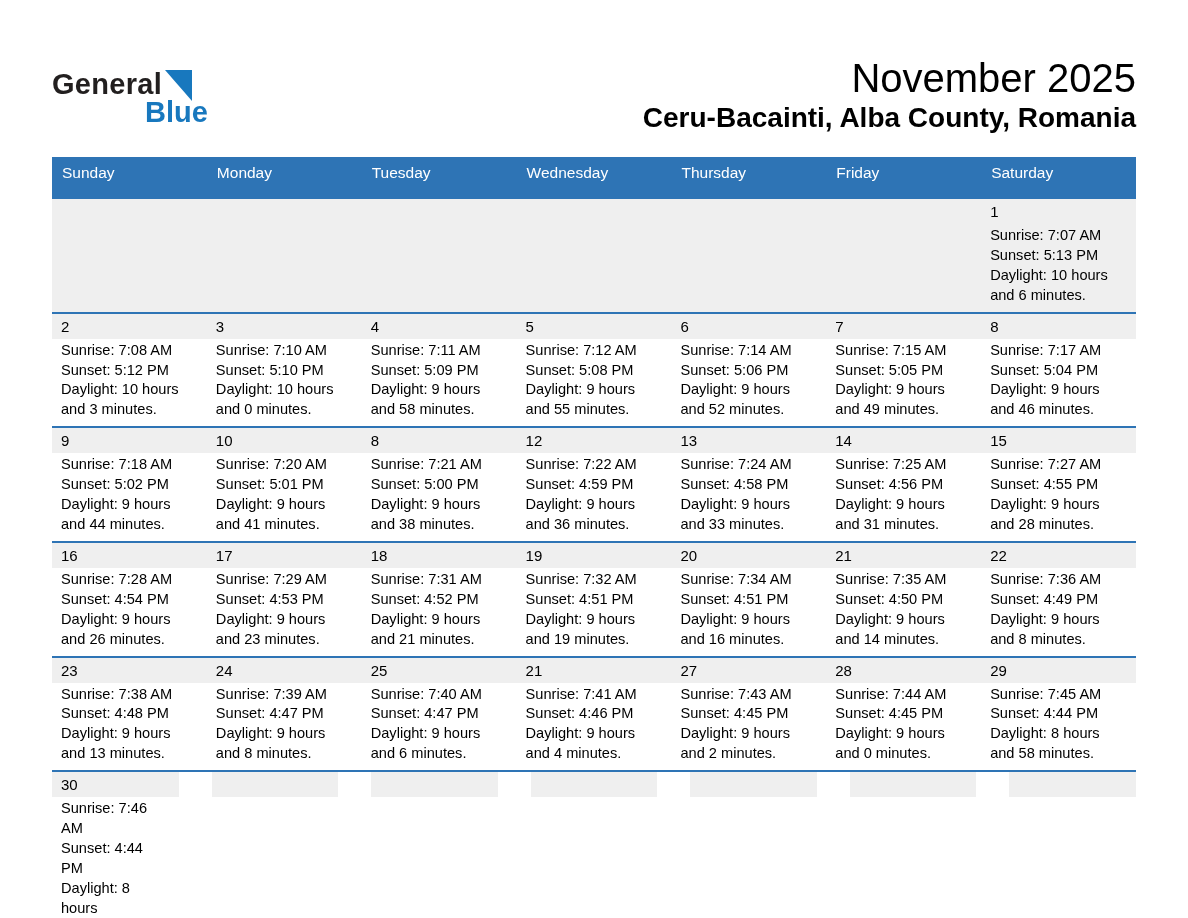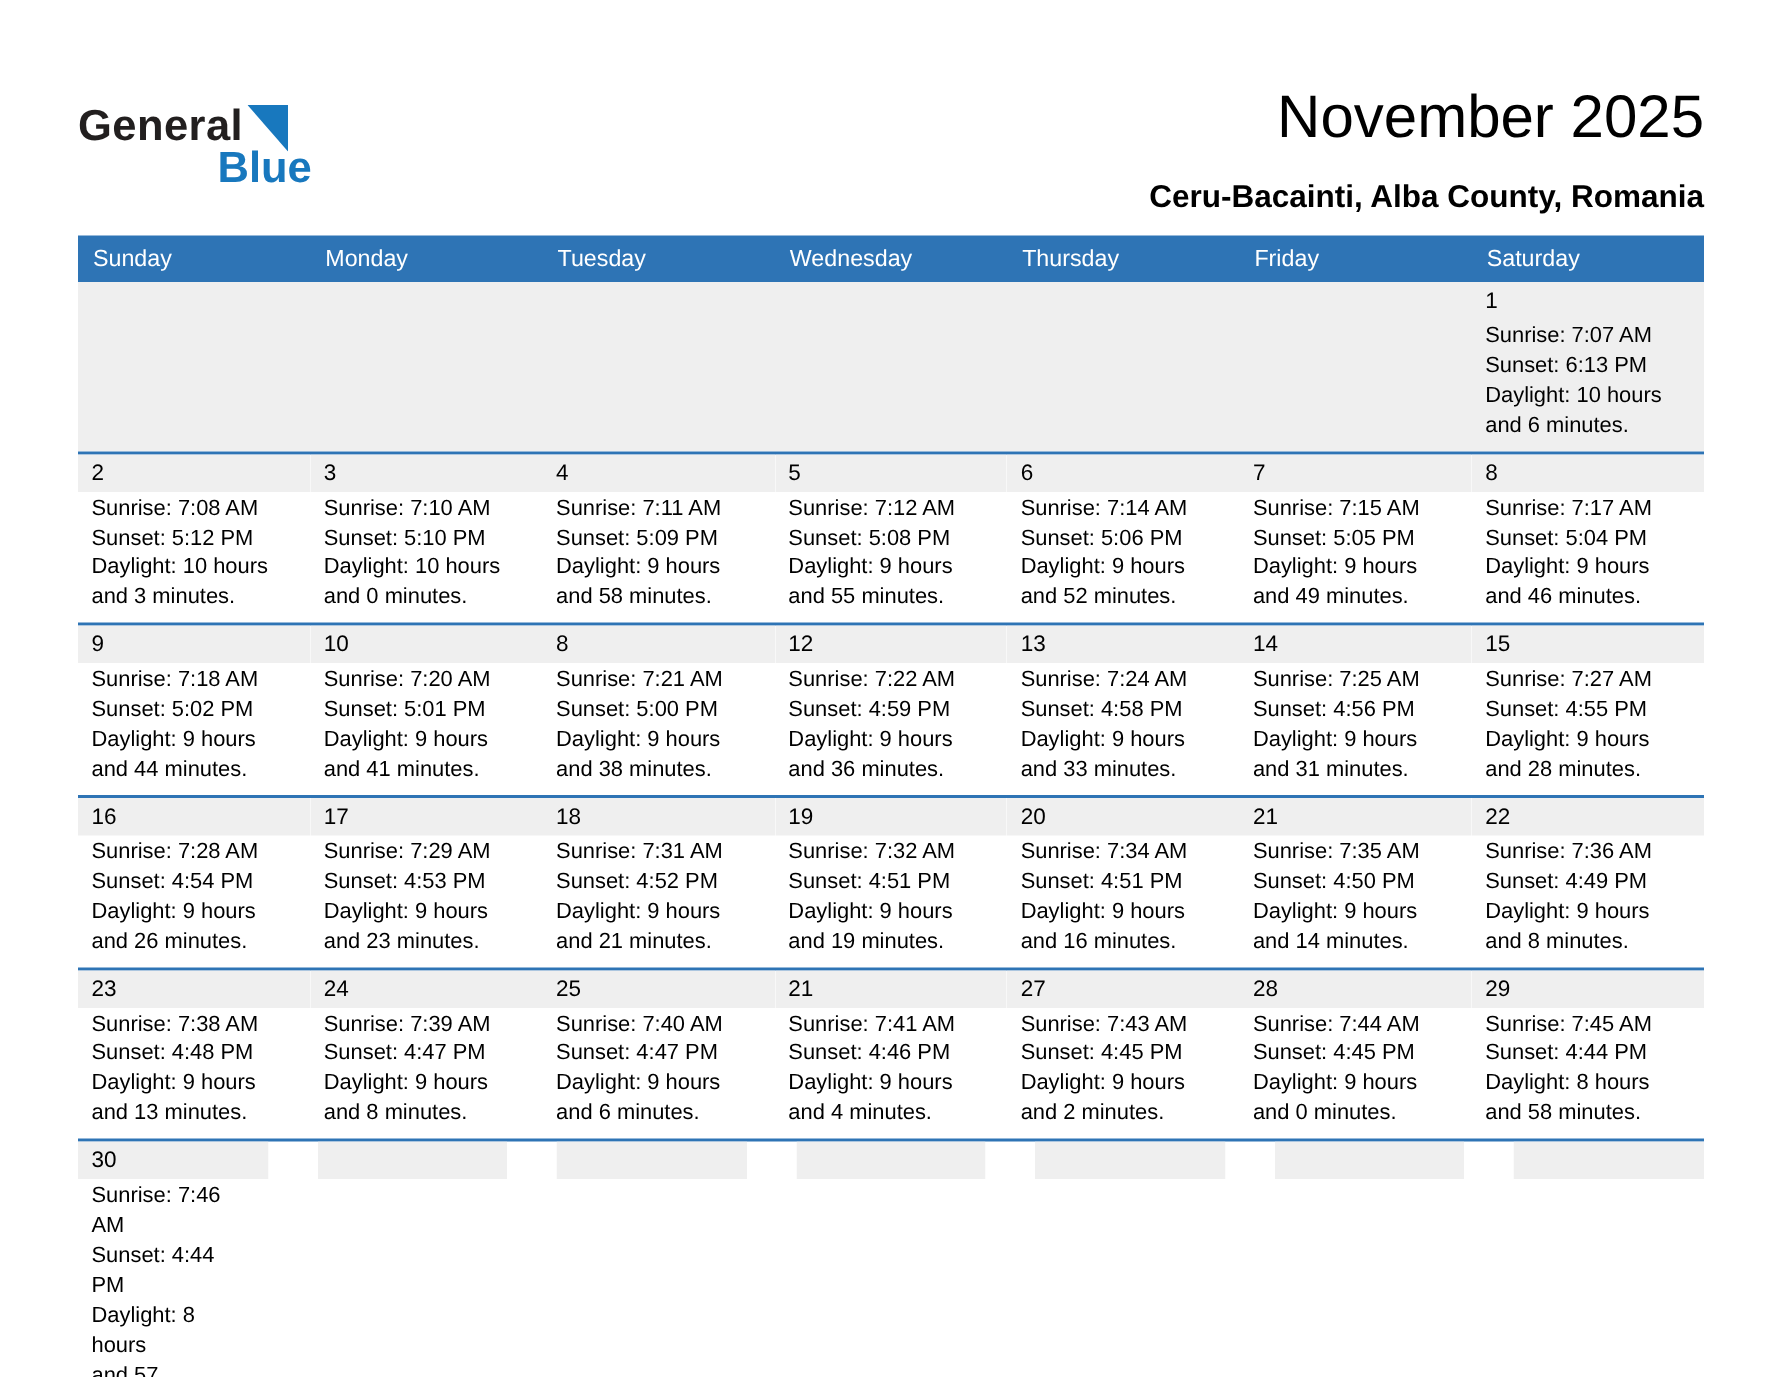--- a/index.html
+++ b/index.html
@@ -15,25 +15,25 @@
   
   .logo { position: absolute; left: 52px; top: 70px; }
   .logo-row { display: flex; align-items: flex-start; }
   .logo-general { font-size: 29px; font-weight: 600; color: #221f1f; letter-spacing: 0.3px; line-height: 1; }
   .logo-tri { margin-left: 3px; display: block; }
   .logo-blue { font-size: 29px; font-weight: 700; color: #1878BE; margin-left: 93px; margin-top: -3px; line-height: 1; }
 
   
   .titles { position: absolute; right: 52px; top: 56px; text-align: right; }
   .month-title { font-size: 40px; font-weight: 400; line-height: 1.1; }
-  .location { font-size: 21px; font-weight: 700; margin-top: 20px; }
+  .location { font-size: 28px; font-weight: 700; margin-top: 2px; }
 
   
   .calendar { position: absolute; left: 52px; top: 157px; width: 1084px; }
-  .weekdays { display: grid; grid-template-columns: repeat(7, 1fr); background: #2E74B5; height: 31px; }
+  .weekdays { display: grid; grid-template-columns: repeat(7, 1fr); background: #2E74B5; height: 42px; }
   .weekdays > div { color: #fff; font-size: 15.5px; line-height: 31px; padding-left: 10px; font-weight: 400; }
 
   .week { display: grid; grid-template-columns: repeat(7, 1fr); min-height: 108px; background: #fff; }
   .week + .week { border-top: 2px solid #2E74B5; }
   .week.first { background: #EFEFEF; }
   .week.last { min-height: 118px; gap: 33px; }
 
   .cell { overflow: hidden; }
   .daynum { height: 25px; background: #EFEFEF; font-size: 15px; padding: 4px 0 0 9px; line-height: 1.2; }
   .details { padding: 2px 24px 6px 9px; font-size: 14.6px; line-height: 19.9px; }
@@ -92,21 +92,21 @@
             <div class="details"></div>
           </div>
           <div class="cell">
             <div class="daynum"></div>
             <div class="details"></div>
           </div>
           <div class="cell">
             <div class="daynum">1</div>
             <div class="details">
               <div>Sunrise: 7:07 AM</div>
-              <div>Sunset: 6:13 PM</div>
+              <div>Sunset: 5:13 PM</div>
               <div>Daylight: 10 hours</div>
               <div>and 6 minutes.</div>
             </div>
           </div>
         </div>
         <div class="week">
           <div class="cell">
             <div class="daynum">2</div>
             <div class="details">
               <div>Sunrise: 7:08 AM</div>

